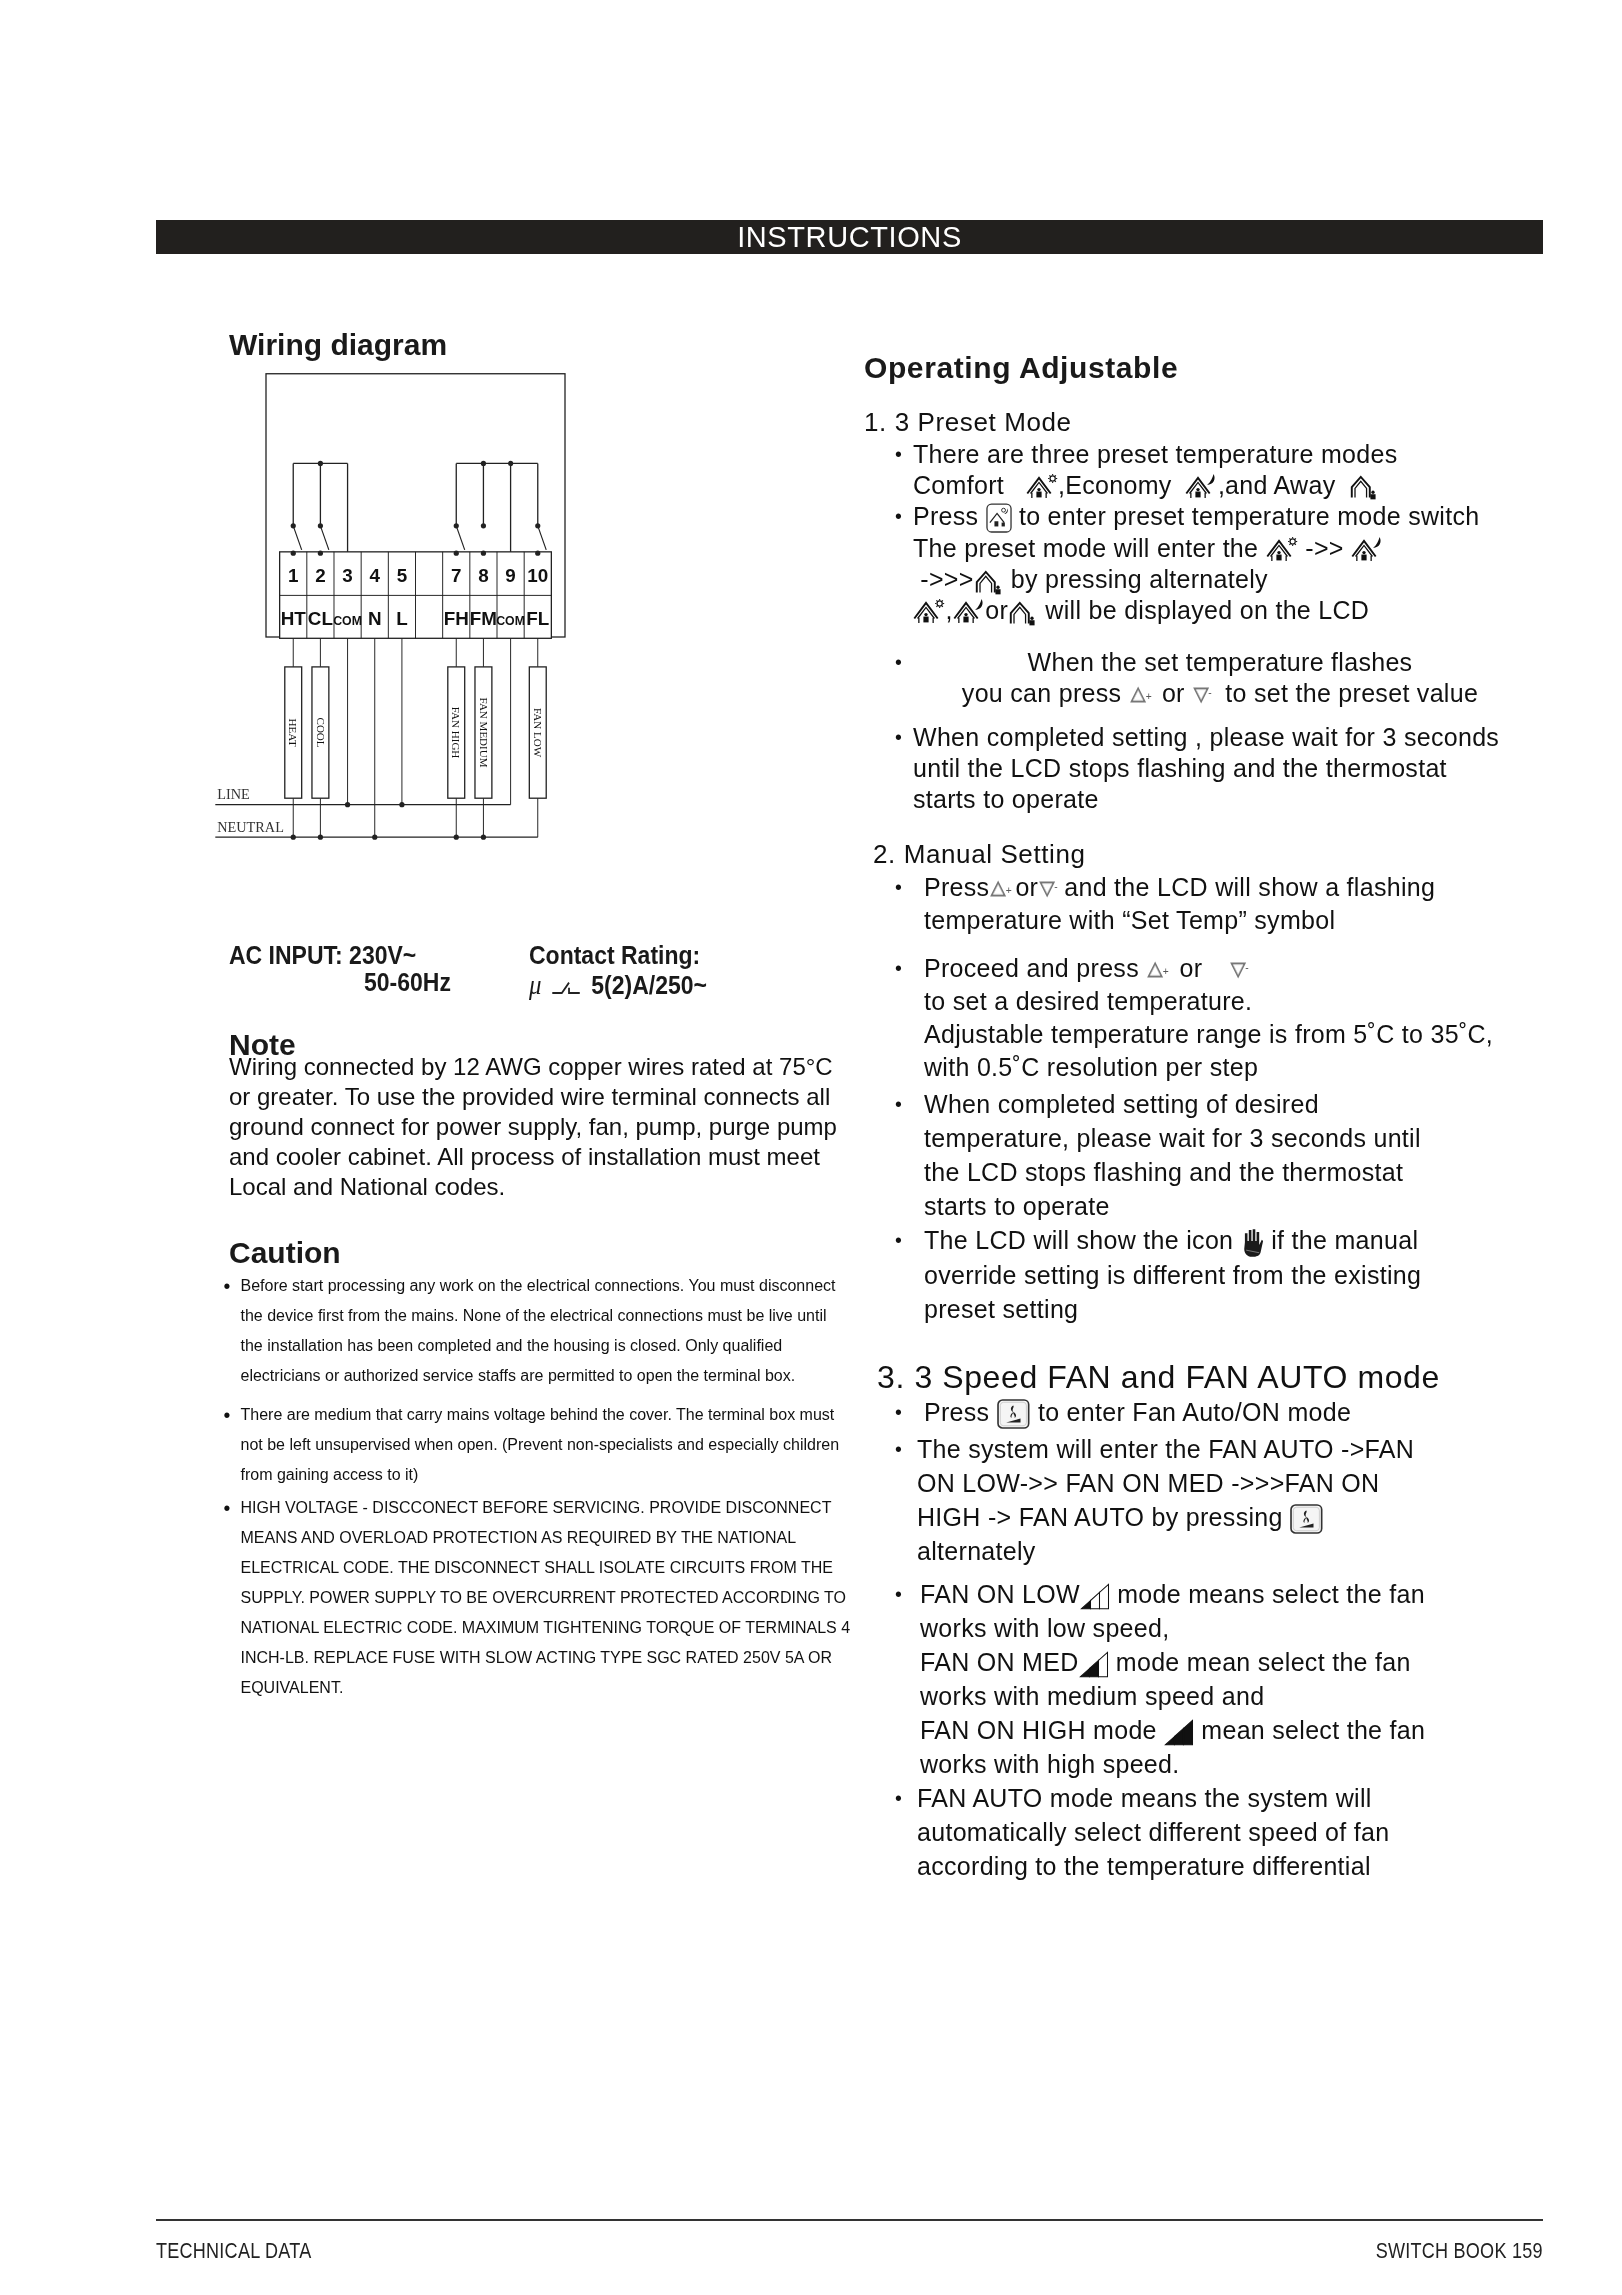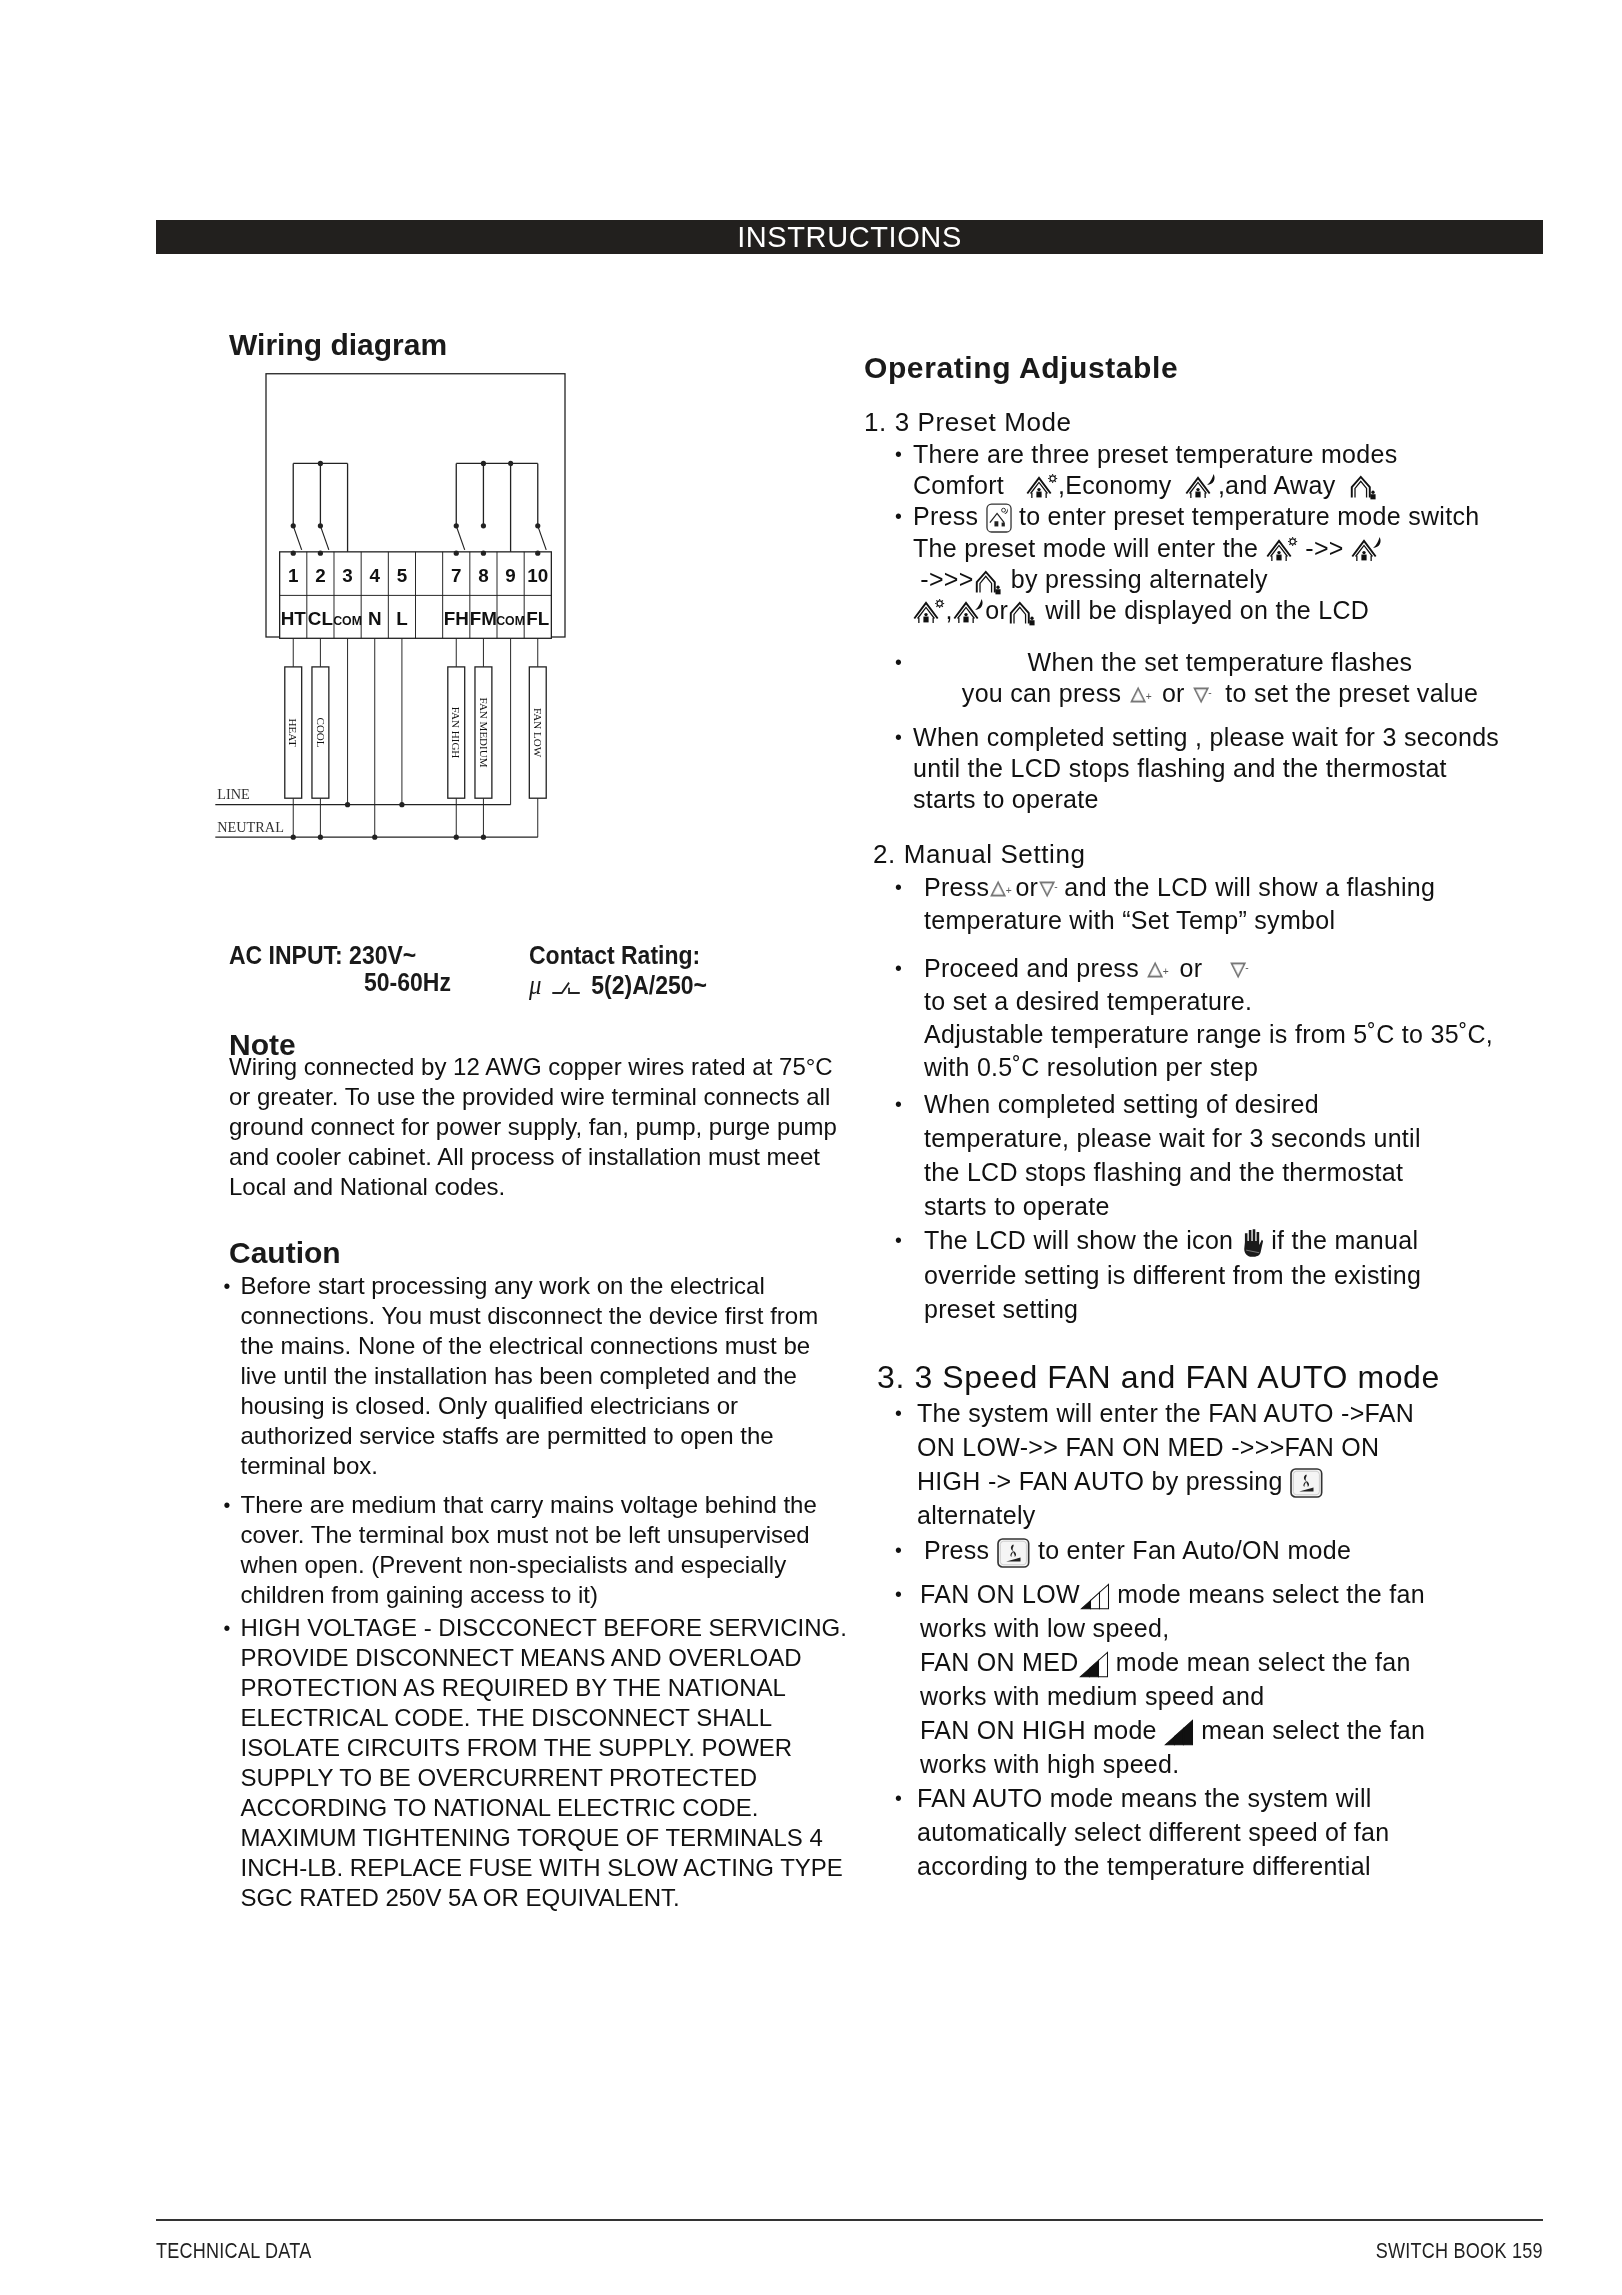--- a/index.html
+++ b/index.html
@@ -6,21 +6,21 @@
   body { width:1623px; height:2295px; position:relative; overflow:hidden;
          font-family:"Liberation Sans", sans-serif; color:#111; }
   .banner { position:absolute; left:156px; top:220px; width:1387px; height:34px;
             background:#22201e; color:#fff; text-align:center; font-size:29px;
             line-height:34px; letter-spacing:0.6px; }
   .h2 { position:absolute; font-weight:bold; font-size:30px; color:#1a1a1a; }
   
   #wiring { position:absolute; left:214px; top:364px; }
   .ac { position:absolute; font-weight:bold; font-size:25px; color:#1a1a1a; transform:scaleX(0.92); transform-origin:left; }
   .note-p { position:absolute; left:229px; width:617px; font-size:24px; line-height:30px; }
-  .caution-list { position:absolute; left:221px; width:630px; margin:0; padding:0; list-style:none; font-size:24px; line-height:30px; }
+  .caution-list { position:absolute; left:221px; width:630px; margin:0; padding:0; list-style:none; font-size:16px; line-height:30px; }
   .caution-list li { position:relative; padding-left:19.5px; margin-bottom:9px; }
   .caution-list li::before { content:"•"; position:absolute; left:2.6px; top:0; font-size:19.5px; }
   
   .op { position:absolute; left:864px; width:663px; }
   .sec-title { font-size:26px; line-height:32.5px; letter-spacing:0.6px; }
   .bul { position:relative; padding-left:49px; font-size:25px; line-height:33px; letter-spacing:0.3px; }
   .bul::before { content:"•"; position:absolute; left:31px; top:0; font-size:19.5px; }
   .ico { display:inline-block; vertical-align:middle; }
   .footer-line { position:absolute; left:156px; top:2219px; width:1387px; height:1.9px; background:#333; }
   .footer { position:absolute; top:2238px; font-size:22px; color:#222; letter-spacing:0.3px; transform:scaleX(0.82); }
@@ -314,33 +314,33 @@
     <svg class="ico" width="23.4" height="30" viewBox="0 0 36 46">
       <path d="M6 22 L6 8 L10 8 L10 20 L12 20 L12 3 L16 3 L16 20 L18 20 L18 2 L22 2 L22 20 L24 20 L24 6 L28 6 L28 26 L32 18 L34 20 L30 38 C28 44 20 45 14 44 C8 43 5 38 5 32 Z" fill="#1a1a1a"></path>
       <line x1="8" y1="34" x2="28" y2="38" stroke="#777" stroke-width="1.5"></line>
     </svg>
     <span>if the manual override setting is different from the existing preset setting</span>
   </div>
 </div>
 
 <div class="op" style="top:1361px;">
   <div class="sec-title" style="padding-left:13px;font-size:32px;">3. 3 Speed FAN and FAN AUTO mode</div>
+  <div class="bul" style="padding-left:60px;line-height:36px;">
+    <span>Press</span>
+    <svg class="ico" width="34" height="30" viewBox="0 0 52 46">
+        <use href="#fan-btn"></use>
+      </svg>
+    <span>to enter Fan Auto/ON mode</span>
+  </div>
   <div class="bul" style="padding-left:53px;width:507px;line-height:34px;margin-top:2.6px;">
     <span>The system will enter the FAN AUTO -&gt;FAN ON LOW-&gt;&gt; FAN ON MED -&gt;&gt;&gt;FAN ON HIGH -&gt; FAN AUTO by pressing</span>
     <svg class="ico" width="34" height="30" viewBox="0 0 52 46">
         <use href="#fan-btn"></use>
       </svg>
     <span>alternately</span>
-  </div>
-  <div class="bul" style="padding-left:60px;line-height:36px;">
-    <span>Press</span>
-    <svg class="ico" width="34" height="30" viewBox="0 0 52 46">
-        <use href="#fan-btn"></use>
-      </svg>
-    <span>to enter Fan Auto/ON mode</span>
   </div>
   <div class="bul" style="padding-left:56px;width:533px;line-height:34px;margin-top:9px;">
     <span>FAN ON LOW</span><svg class="ico fan-level" width="30" height="27" viewBox="0 0 46 42">
         <path d="M2 40 L2 40 L16 27.333333333333336 L16 40 Z" fill="#111" stroke="#111" stroke-width="1.6"></path>
         <path d="M16 40 L16 27.333333333333336 L30 14.666666666666668 L30 40 Z" fill="#fff" stroke="#111" stroke-width="1.6"></path>
         <path d="M30 40 L30 14.666666666666668 L44 2 L44 40 Z" fill="#fff" stroke="#111" stroke-width="1.6"></path>
       </svg>
     <span>mode means select the fan works with low speed,</span><br>
     <span>FAN ON MED</span><svg class="ico fan-level" width="30" height="27" viewBox="0 0 46 42">
         <path d="M2 40 L2 40 L16 27.333333333333336 L16 40 Z" fill="#111" stroke="#111" stroke-width="1.6"></path>

